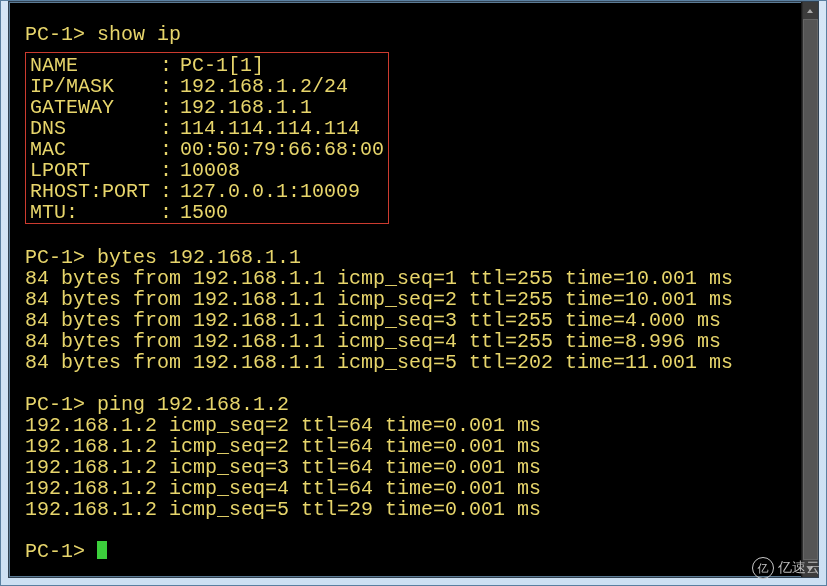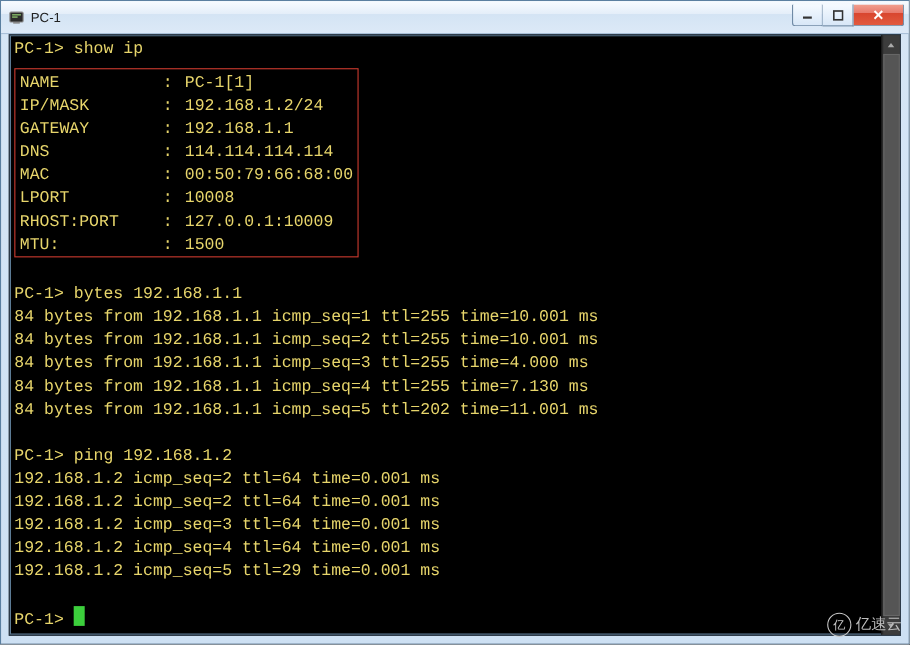--- a/index.html
+++ b/index.html
@@ -46,27 +46,28 @@
   .client {
     flex: 1; margin: 0 7px 7px 7px;
     background: #000;
     position: relative;
     display: flex;
     border: 1px solid #304050;
     box-shadow: inset 0 0 0 1px #5c7b95;
   }
   .term {
     flex: 1;
-    padding: 2px 4px;
+    padding: 2px 16px;
     font-family: "Consolas","Courier New",monospace;
-    font-size: 15px;
+    font-size: 20px;
     line-height: 21px;
     color: #e7d56b;
     white-space: pre;
     overflow: hidden;
+    margin-top: 20px;
   }
   .scrollbar {
     width: 17px;
     background: #2e2e2e;
     display: flex; flex-direction: column; align-items: center;
     border-left: 1px solid #1a1a1a;
   }
   .sb-btn {
     width: 15px; height: 17px;
     background: #3c3c3c;
@@ -100,58 +101,30 @@
   }
   .watermark .wlogo {
     width:22px;height:22px;border:1.5px solid #c8c8c8;border-radius:50%;
     display:inline-flex;align-items:center;justify-content:center;font-size:11px;color:#c8c8c8;
   }
 </style>
 </head>
 <body>
 
 <div class="window">
-  <div class="titlebar">
-    <span class="app-icon">
-      <svg width="16" height="16" viewBox="0 0 16 16">
-        <rect x="2" y="3" width="12" height="9" rx="1" fill="#2b2b2b" stroke="#888"></rect>
-        <rect x="4" y="5" width="8" height="1" fill="#9fe27a"></rect>
-        <rect x="4" y="7" width="5" height="1" fill="#9fe27a"></rect>
-        <rect x="5" y="12" width="6" height="1.5" fill="#888"></rect>
-      </svg>
-    </span>
-    <span class="title-text">PC-1</span>
-    <div class="win-btns">
-      <div class="win-btn min">
-        <svg width="10" height="10">
-            <rect x="1" y="6" width="8" height="2" fill="#333"></rect>
-          </svg>
-      </div>
-      <div class="win-btn max">
-        <svg width="10" height="10">
-            <rect x="1" y="1" width="8" height="8" fill="none" stroke="#333" stroke-width="1.5"></rect>
-          </svg>
-      </div>
-      <div class="win-btn close">
-        <svg width="11" height="11">
-            <path d="M2 2 L9 9 M9 2 L2 9" stroke="#fff" stroke-width="1.8"></path>
-          </svg>
-      </div>
-    </div>
-  </div>
 
   <div class="client">
     <div class="term"><span class="prompt">PC-1&gt;</span> <span>show ip</span>
 <div class="ipbox"><div class="row"><span class="k">NAME</span><span class="c">:</span><span>PC-1[1]</span></div><div class="row"><span class="k">IP/MASK</span><span class="c">:</span><span>192.168.1.2/24</span></div><div class="row"><span class="k">GATEWAY</span><span class="c">:</span><span>192.168.1.1</span></div><div class="row"><span class="k">DNS</span><span class="c">:</span><span>114.114.114.114</span></div><div class="row"><span class="k">MAC</span><span class="c">:</span><span>00:50:79:66:68:00</span></div><div class="row"><span class="k">LPORT</span><span class="c">:</span><span>10008</span></div><div class="row"><span class="k">RHOST:PORT</span><span class="c">:</span><span>127.0.0.1:10009</span></div><div class="row"><span class="k">MTU:</span><span class="c">:</span><span>1500</span></div></div>
 
 <span class="prompt">PC-1&gt;</span> <span>bytes 192.168.1.1</span>
 <span>84 bytes from 192.168.1.1 icmp_seq=1 ttl=255 time=10.001 ms</span>
 <span>84 bytes from 192.168.1.1 icmp_seq=2 ttl=255 time=10.001 ms</span>
 <span>84 bytes from 192.168.1.1 icmp_seq=3 ttl=255 time=4.000 ms</span>
-<span>84 bytes from 192.168.1.1 icmp_seq=4 ttl=255 time=7.130 ms</span>
+<span>84 bytes from 192.168.1.1 icmp_seq=4 ttl=255 time=8.996 ms</span>
 <span>84 bytes from 192.168.1.1 icmp_seq=5 ttl=202 time=11.001 ms</span>
 
 <span class="prompt">PC-1&gt;</span> <span>ping 192.168.1.2</span>
 <span>192.168.1.2 icmp_seq=2 ttl=64 time=0.001 ms</span>
 <span>192.168.1.2 icmp_seq=2 ttl=64 time=0.001 ms</span>
 <span>192.168.1.2 icmp_seq=3 ttl=64 time=0.001 ms</span>
 <span>192.168.1.2 icmp_seq=4 ttl=64 time=0.001 ms</span>
 <span>192.168.1.2 icmp_seq=5 ttl=29 time=0.001 ms</span>
 
 <span class="prompt">PC-1&gt;</span> <span class="cursor"></span></div>

